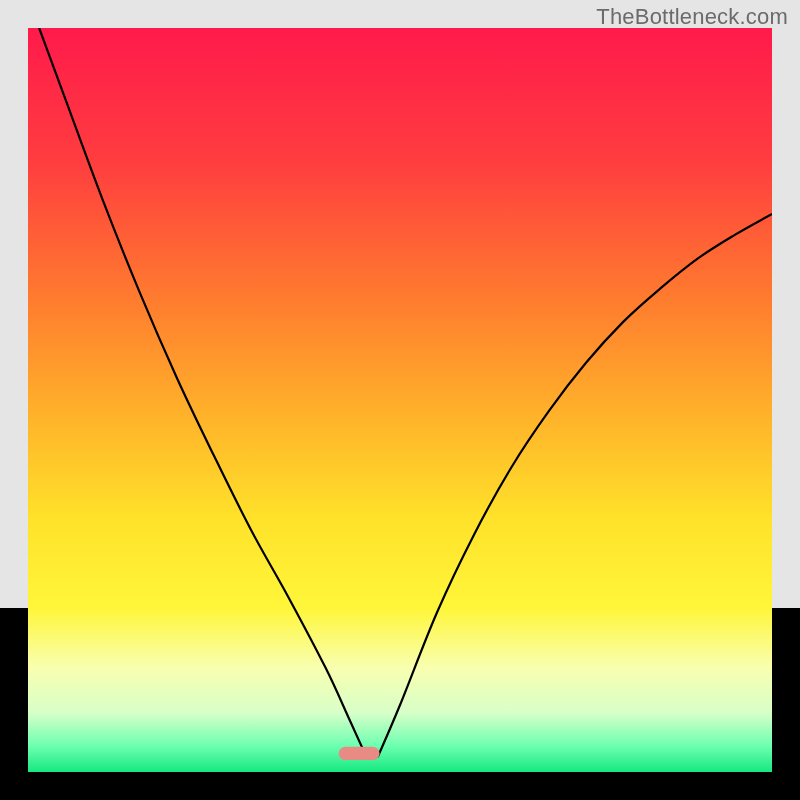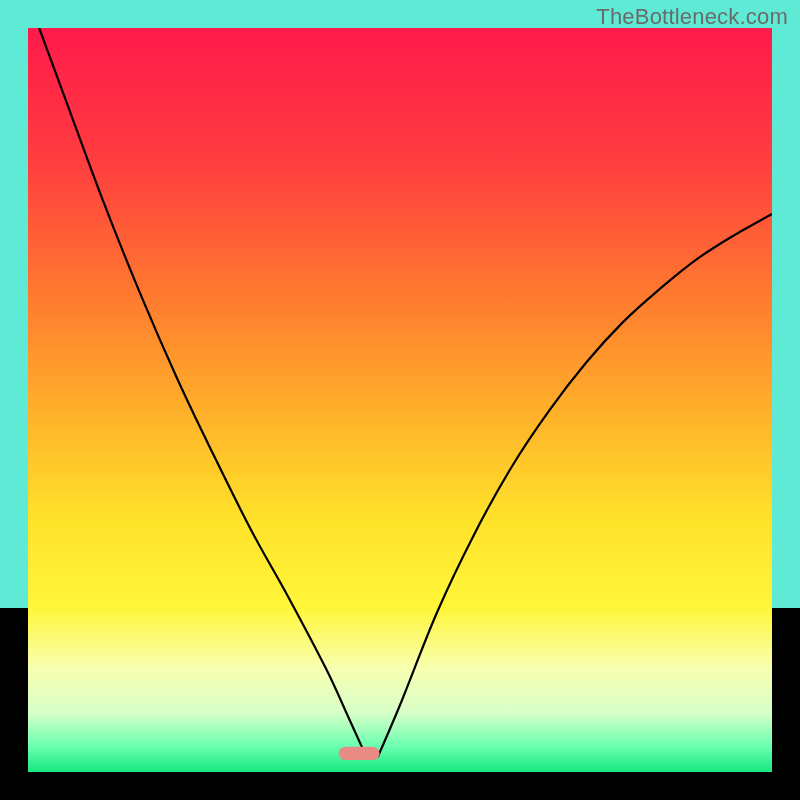--- a/index.html
+++ b/index.html
@@ -10,21 +10,21 @@
     overflow: hidden;
     background: #000;
     font-family: Arial, Helvetica, sans-serif;
   }
   .frame {
     position: absolute;
     left: 0;
     top: 0;
     width: 800px;
     height: 608px;
-    background: #5eead4;
+    background: #e5e5e5;
   }
   .plot {
     position: absolute;
     left: 28px;
     top: 28px;
     width: 744px;
     height: 744px;
   }
   .watermark {
     position: absolute;

